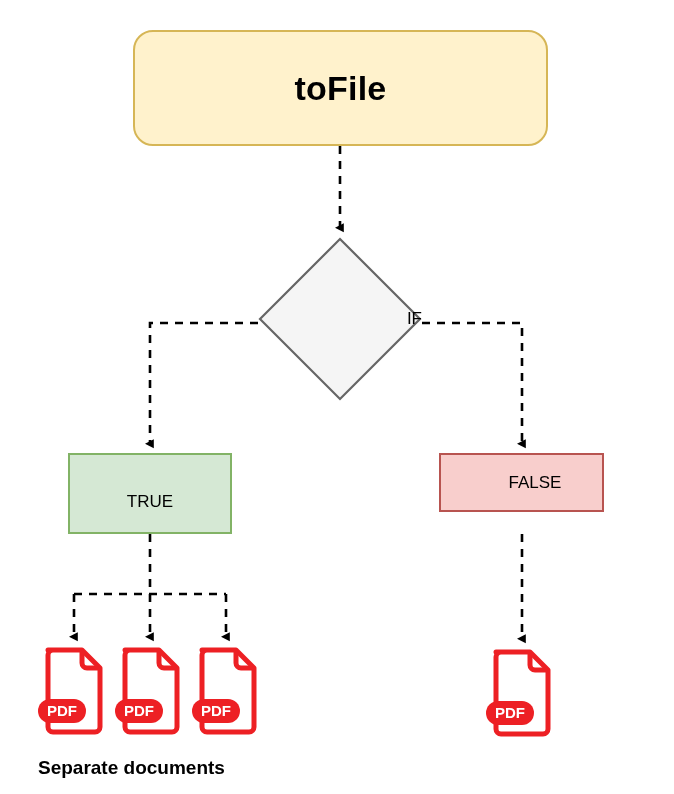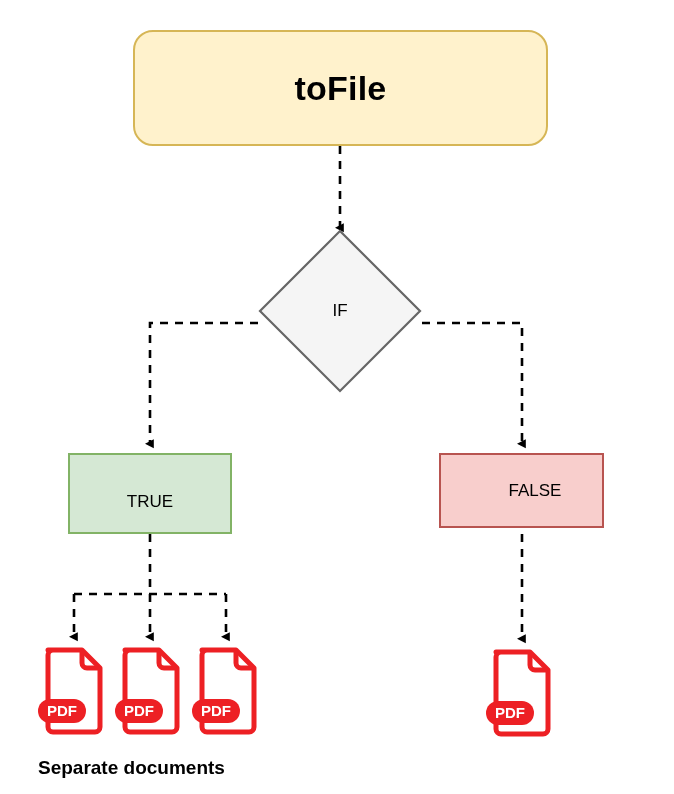--- a/index.html
+++ b/index.html
@@ -51,23 +51,24 @@
   }
   #node-tofile .node-label {
     font-size: 34px;
     font-weight: bold;
     color: #000000;
     letter-spacing: 0.2px;
   }
 
   #node-if {
     left: 258px;
-    top: 229px;
+    top: 237px;
     width: 164px;
     height: 164px;
+    justify-content: flex-end;
   }
   #node-if .diamond-shape {
     position: absolute;
     left: 0;
     top: 0;
     width: 164px;
     height: 164px;
   }
   #node-if .node-label {
     position: relative;
@@ -87,21 +88,21 @@
   #node-true .node-label {
     font-size: 17px;
     color: #000000;
     margin-top: 16px;
   }
 
   #node-false {
     left: 439px;
     top: 453px;
     width: 165px;
-    height: 75px;
+    height: 59px;
     background: #f8cecc;
     border: 2px solid #b85450;
     padding-left: 27px;
   }
   #node-false .node-label {
     font-size: 17px;
     color: #000000;
   }
 
   

